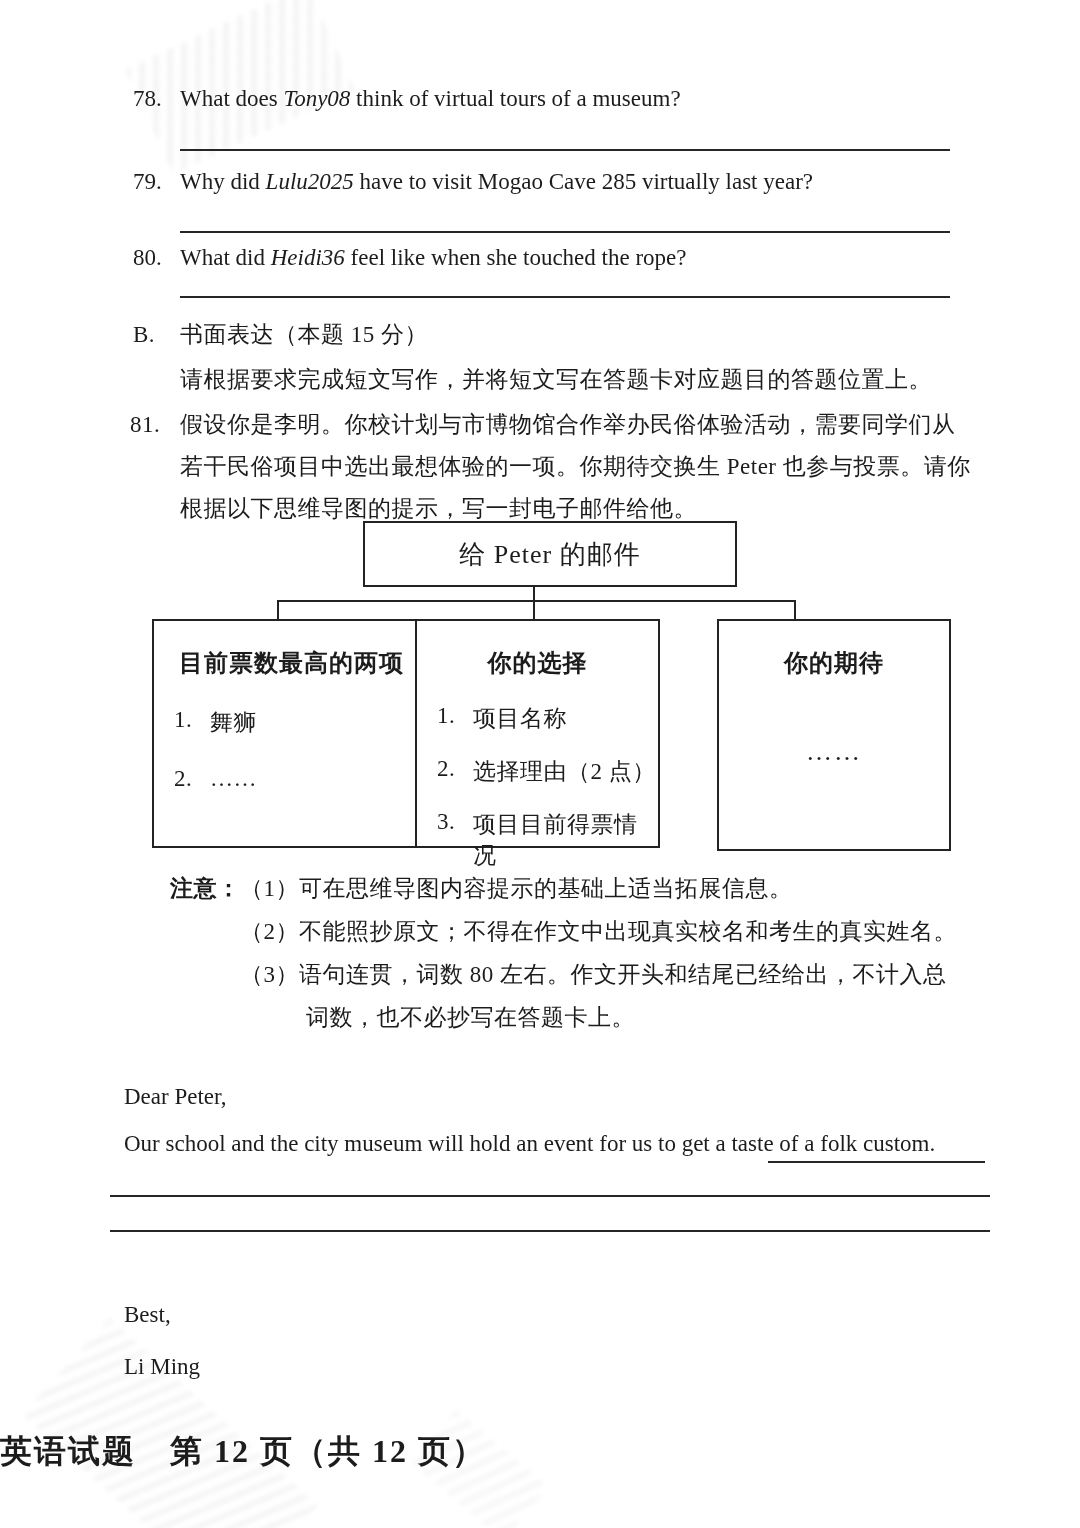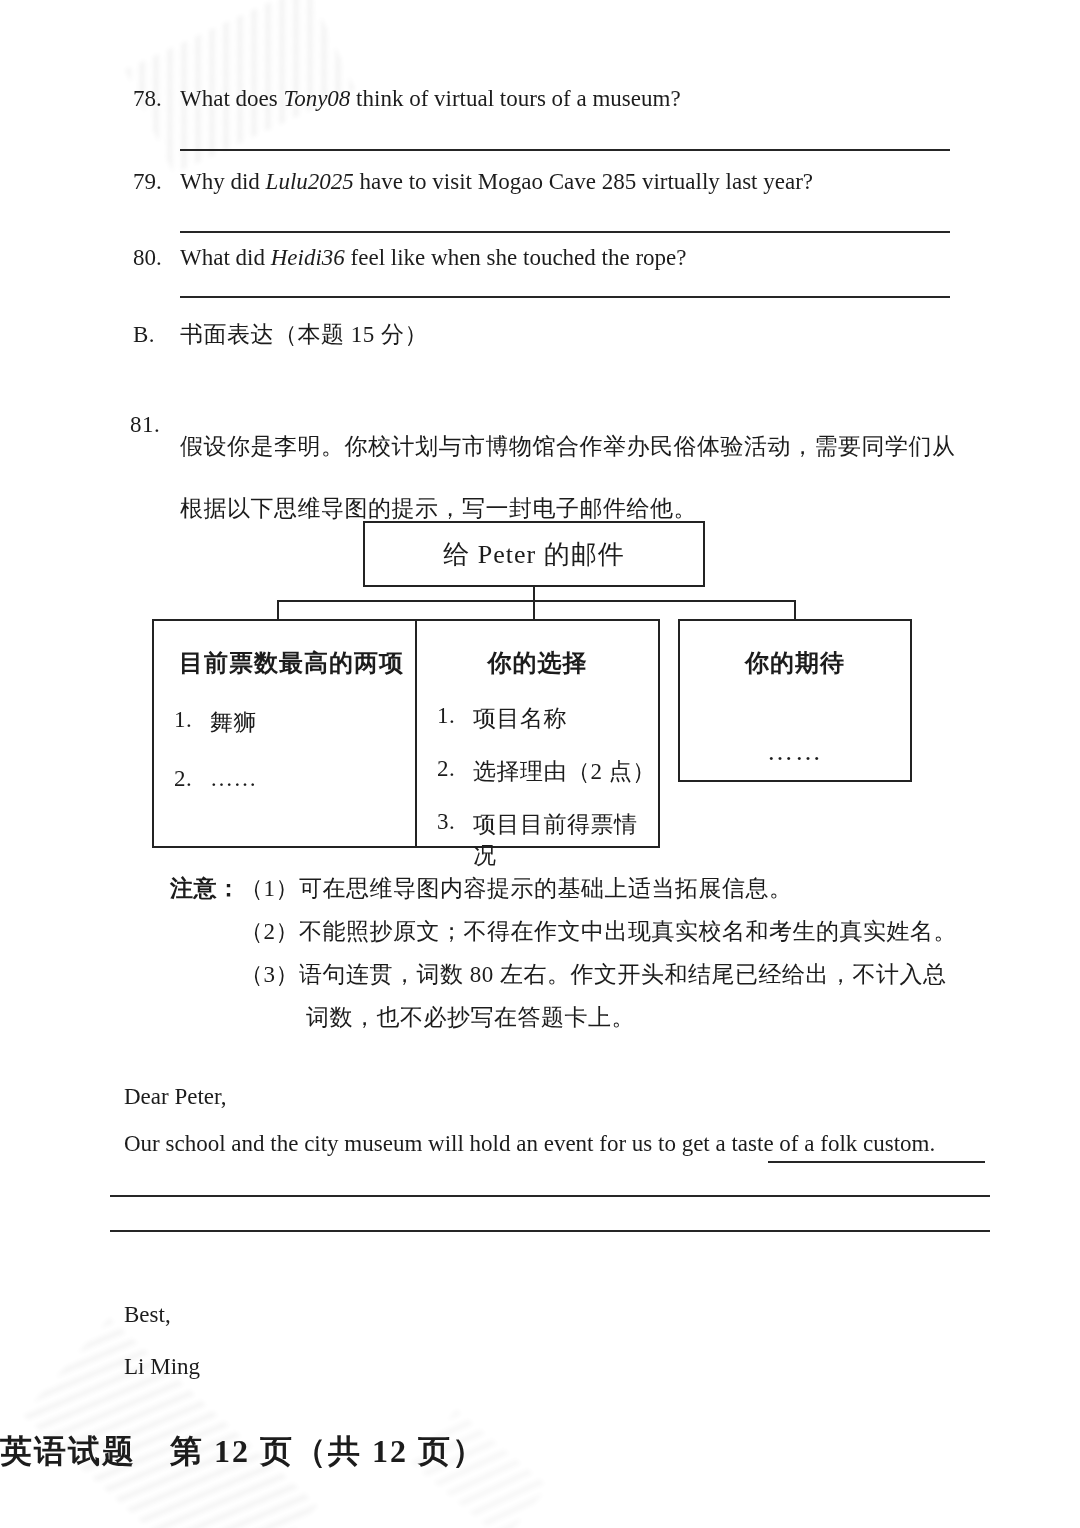--- a/index.html
+++ b/index.html
@@ -58,26 +58,28 @@
   <div class="q" style="left:133px;top:243px;">
     <span class="qnum">80.</span>
     <span class="qtext"><span>What did </span><i>Heidi36</i><span> feel like when she touched the rope?</span></span>
   </div>
   <div class="uline" style="left:180px;top:296px;width:770px;"></div>
 
   <div class="zh zh-flex" style="left:133px;top:320px;">
     <span class="qnum">B.</span>
     <span>书面表达（本题 15 分）</span>
   </div>
+  <div class="zh" style="left:180px;top:365px;">请根据要求完成短文写作，并将短文写在答题卡对应题目的答题位置上。</div>
 
   <div class="zh" style="left:130px;top:410px;">81.</div>
-  <div class="zh" style="left:180px;top:410px;margin-top:22px;">假设你是李明。你校计划与市博物馆合作举办民俗体验活动，需要同学们从</div>
+  <div class="zh" style="left:180px;top:410px;">假设你是李明。你校计划与市博物馆合作举办民俗体验活动，需要同学们从</div>
+  <div class="zh" style="left:180px;top:452px;">若干民俗项目中选出最想体验的一项。你期待交换生 Peter 也参与投票。请你</div>
   <div class="zh" style="left:180px;top:494px;">根据以下思维导图的提示，写一封电子邮件给他。</div>
 
-  <div class="mmbox mmroot" style="left:363px;top:521px;width:342px;height:66px;">
+  <div class="mmbox mmroot" style="left:363px;top:521px;width:374px;height:66px;">
     <span>给 Peter 的邮件</span>
   </div>
 
   <div class="mmline" style="left:533px;top:587px;width:2px;height:32px;"></div>
   <div class="mmline" style="left:277px;top:600px;width:519px;height:2px;"></div>
   <div class="mmline" style="left:277px;top:600px;width:2px;height:19px;"></div>
   <div class="mmline" style="left:794px;top:600px;width:2px;height:19px;"></div>
 
   <div class="mmbox" style="left:152px;top:619px;width:279px;height:229px;">
     <div class="mmtitle">目前票数最高的两项</div>
@@ -100,21 +102,21 @@
     <div class="mmrow" style="margin-top:22px;">
       <span class="n">2.</span>
       <span>选择理由（2 点）</span>
     </div>
     <div class="mmrow" style="margin-top:22px;">
       <span class="n">3.</span>
       <span>项目目前得票情况</span>
     </div>
   </div>
 
-  <div class="mmbox" style="left:678px;top:619px;width:234px;height:163px;">
+  <div class="mmbox" style="left:717px;top:619px;width:234px;height:232px;">
     <div class="mmtitle">你的期待</div>
     <div class="mmdots">……</div>
   </div>
 
   <div class="zh" style="left:170px;top:874px;font-weight:bold;">注意：</div>
   <div class="zh" style="left:240px;top:874px;">（1）可在思维导图内容提示的基础上适当拓展信息。</div>
   <div class="zh" style="left:240px;top:917px;">（2）不能照抄原文；不得在作文中出现真实校名和考生的真实姓名。</div>
   <div class="zh" style="left:240px;top:960px;">（3）语句连贯，词数 80 左右。作文开头和结尾已经给出，不计入总</div>
   <div class="zh" style="left:306px;top:1003px;">词数，也不必抄写在答题卡上。</div>
 

